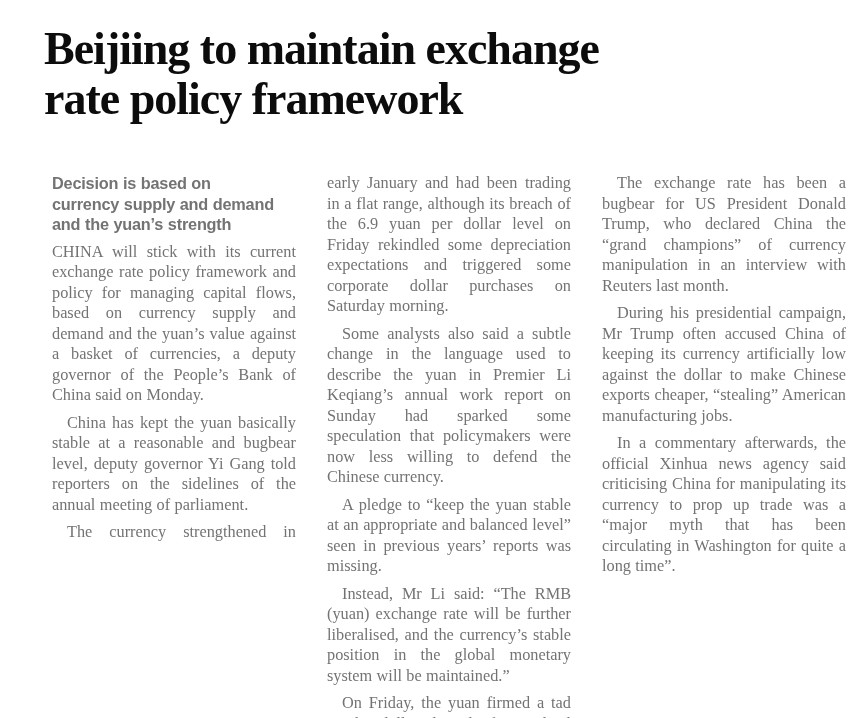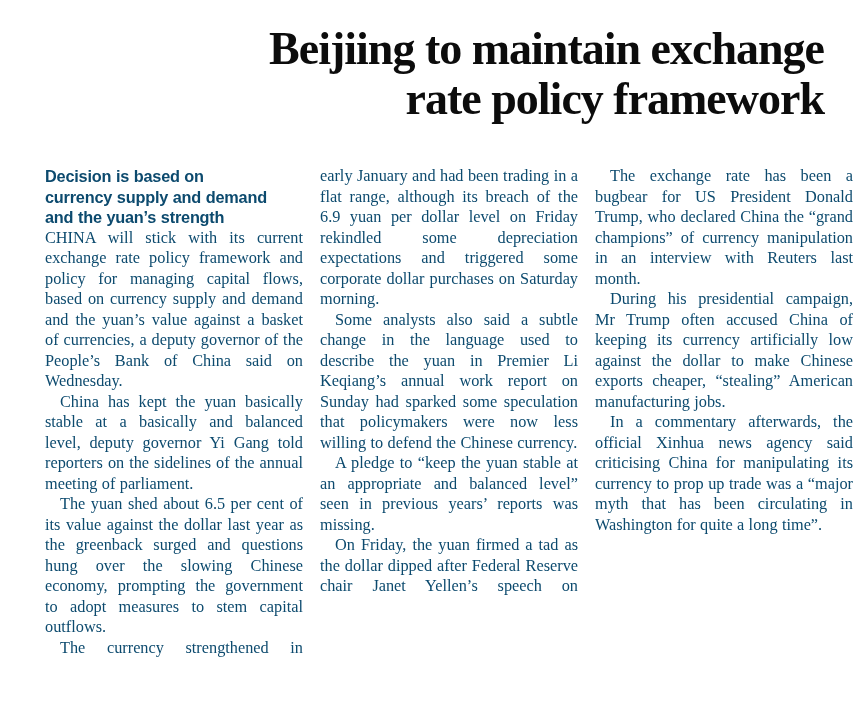--- a/index.html
+++ b/index.html
@@ -23,21 +23,20 @@
     top: 24px;
     width: 780px;
     margin: 0;
     font-family: "Liberation Serif", serif;
     font-weight: bold;
     font-size: 46px;
     line-height: 50px;
     letter-spacing: -1px;
     color: #0c0c0c;
     white-space: pre-line;
-    text-align: right;
   }
   .columns {
     position: absolute;
     left: 45px;
     top: 166px;
     width: 800px;
     display: flex;
     gap: 17px;
   }
   .col {
@@ -48,26 +47,26 @@
     font-family: "Liberation Sans", sans-serif;
     font-weight: bold;
     font-size: 18.5px;
     line-height: 24px;
     letter-spacing: -0.2px;
     color: #111111;
     white-space: pre-line;
     margin: 0 0 50px 0;
   }
   .col p {
-    margin: 0;
+    margin: 7px;
     font-size: 16.3px;
     line-height: 20.5px;
     text-align: justify;
     word-spacing: 0.3px;
-    color: #0c4a6e;
+    color: #737373;
   }
   .col p.indent {
     text-indent: 15px;
   }
   .col p.cont-out {
     text-align-last: justify;
     font-family: Liberation Serif, serif;
   }
 </style>
 </head>
@@ -77,30 +76,30 @@
 
   <h1 class="headline">Beijiing to maintain exchange
 rate policy framework</h1>
 
   <div class="columns">
 
     <div class="col">
       <p class="standfirst">Decision is based on
 currency supply and demand
 and the yuan’s strength</p>
-      <p>CHINA will stick with its current exchange rate policy framework and policy for managing capital flows, based on currency supply and demand and the yuan’s value against a basket of currencies, a deputy governor of the People’s Bank of China said on Wednesday.</p>
-      <p class="indent">China has kept the yuan basically stable at a basically and balanced level, deputy governor Yi Gang told reporters on the sidelines of the annual meeting of parliament.</p>
-      <p class="indent">The yuan shed about 6.5 per cent of its value against the dollar last year as the greenback surged and questions hung over the slowing Chinese economy, prompting the government to adopt measures to stem capital outflows.</p>
+      <p>CHINA will stick with its current exchange rate policy framework and policy for managing capital flows, based on currency supply and demand and the yuan’s value against a basket of currencies, a deputy governor of the People’s Bank of China said on Monday.</p>
+      <p class="indent">China has kept the yuan basically stable at a reasonable and bugbear level, deputy governor Yi Gang told reporters on the sidelines of the annual meeting of parliament.</p>
       <p class="indent cont-out">The currency strengthened in</p>
     </div>
 
     <div class="col">
       <p>early January and had been trading in a flat range, although its breach of the 6.9 yuan per dollar level on Friday rekindled some depreciation expectations and triggered some corporate dollar purchases on Saturday morning.</p>
       <p class="indent">Some analysts also said a subtle change in the language used to describe the yuan in Premier Li Keqiang’s annual work report on Sunday had sparked some speculation that policymakers were now less willing to defend the Chinese currency.</p>
       <p class="indent">A pledge to “keep the yuan stable at an appropriate and balanced level” seen in previous years’ reports was missing.</p>
+      <p class="indent">Instead, Mr Li said: “The RMB (yuan) exchange rate will be further liberalised, and the currency’s stable position in the global monetary system will be maintained.”</p>
       <p class="indent cont-out">On Friday, the yuan firmed a tad as the dollar dipped after Federal Reserve chair Janet Yellen’s speech on</p>
     </div>
 
     <div class="col">
       <p class="indent">The exchange rate has been a bugbear for US President Donald Trump, who declared China the “grand champions” of currency manipulation in an interview with Reuters last month.</p>
       <p class="indent">During his presidential campaign, Mr Trump often accused China of keeping its currency artificially low against the dollar to make Chinese exports cheaper, “stealing” American manufacturing jobs.</p>
       <p class="indent">In a commentary afterwards, the official Xinhua news agency said criticising China for manipulating its currency to prop up trade was a “major myth that has been circulating in Washington for quite a long time”.</p>
     </div>
 
   </div>

